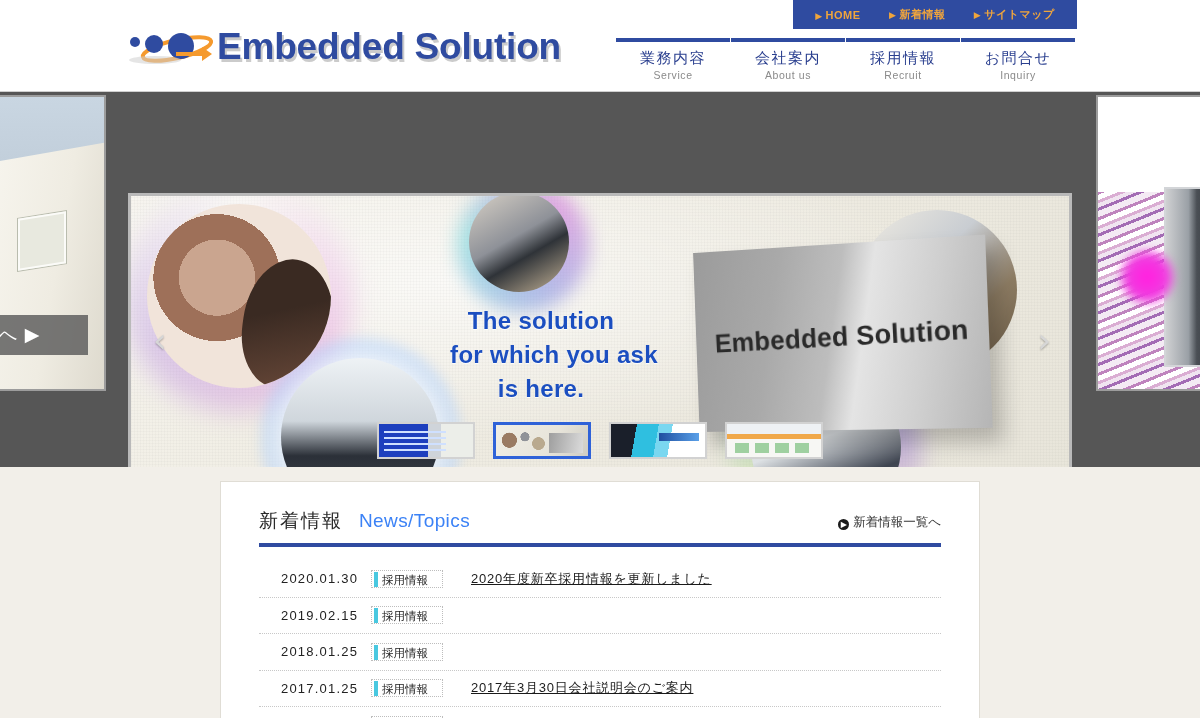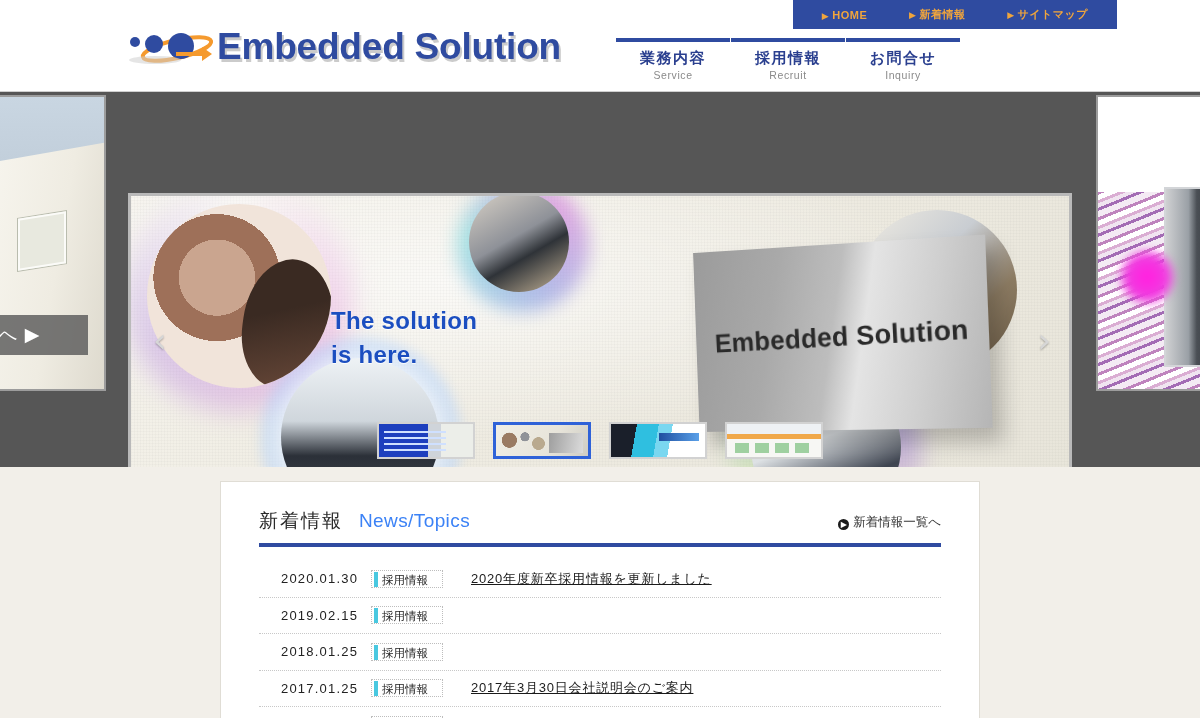--- a/index.html
+++ b/index.html
@@ -14,21 +14,21 @@
   .header {
     position: relative;
     width: 1200px; height: 92px;
     background: #ffffff;
     border-bottom: 1px solid #cfcfcf;
   }
 
   .utility-nav {
     position: absolute;
     left: 793px; top: 0;
-    width: 324px; height: 29px;
+    width: 284px; height: 29px;
     background: #2f4ba0;
     display: flex;
     align-items: center;
     justify-content: space-around;
     padding: 0 8px;
   }
   .utility-link {
     color: #f0a53c;
     font-size: 11px;
     font-weight: bold;
@@ -66,21 +66,21 @@
   .nav-item {
     width: 114px;
     text-align: center;
     border-top: 4px solid #2f4ba0;
     padding-top: 7px;
     cursor: pointer;
     position: relative;
   }
   .nav-item + .nav-item { margin-left: 1px; }
   .nav-ja {
-    font-size: 15px; font-weight: bold;
+    font-size: 15px; font-weight: normal;
     color: #2a3f8f; letter-spacing: 1.5px;
     line-height: 1.25;
   }
   .nav-en {
     font-size: 10.5px;
     color: #8a8a8a;
     letter-spacing: .6px;
     margin-top: 1px;
   }
 
@@ -197,21 +197,21 @@
     filter: blur(11px); opacity:.45; }
   .ring3{ position:absolute; left:130px; top:142px; width:200px; height:200px; border-radius:50%;
     background: radial-gradient(circle, rgba(255,255,255,.9) 40%, rgba(160,200,255,.45) 70%, rgba(255,255,255,0) 100%);
     filter: blur(6px); }
   .ring4{ position:absolute; left:-8px; top:-14px; width:230px; height:230px; border-radius:50%;
     background: conic-gradient(from 120deg, #e08ad8, #b48ae0, #ffffff, #e08ad8);
     filter: blur(13px); opacity:.4; }
 
   .slide-copy {
     position: absolute; left: 200px; top: 108px;
-    width: 420px; text-align: left;
+    width: 420px; text-align: center;
     color: #1b4ec0;
     font-size: 24px; font-weight: bold;
     line-height: 1.42;
     text-shadow: 0 1px 0 rgba(255,255,255,.8);
     letter-spacing: .3px;
   }
   .slide-copy .l2 { padding-left: 26px; }
 
   .plaque-wrap { position:absolute; left: 540px; top: 22px; width: 380px; height: 250px; }
   .plaque {
@@ -366,20 +366,24 @@
     </svg>
     <span class="logo-text">Embedded Solution</span>
   </a>
 
   <nav class="main-nav">
     <div class="nav-item">
       <div class="nav-ja">業務内容</div>
       <div class="nav-en">Service</div>
     </div>
     <div class="nav-item">
+      <div class="nav-ja">会社案内</div>
+      <div class="nav-en">About us</div>
+    </div>
+    <div class="nav-item">
       <div class="nav-ja">採用情報</div>
       <div class="nav-en">Recruit</div>
     </div>
     <div class="nav-item">
       <div class="nav-ja">お問合せ</div>
       <div class="nav-en">Inquiry</div>
     </div>
   </nav>
 </div>
 
@@ -414,20 +418,21 @@
     <div class="bubble b5"></div>
 
     <div class="plaque-wrap">
       <div class="plaque">
         <span class="plaque-text">Embedded Solution</span>
       </div>
     </div>
 
     <div class="slide-copy">
       <div>The solution</div>
+      <div class="l2">for which you ask</div>
       <div>is here.</div>
     </div>
 
     <div class="slide-arrow prev">‹</div>
     <div class="slide-arrow next">›</div>
   </div>
 
   <div class="thumbs">
     <div class="thumb t1"></div>
     <div class="thumb t2 active"></div>

